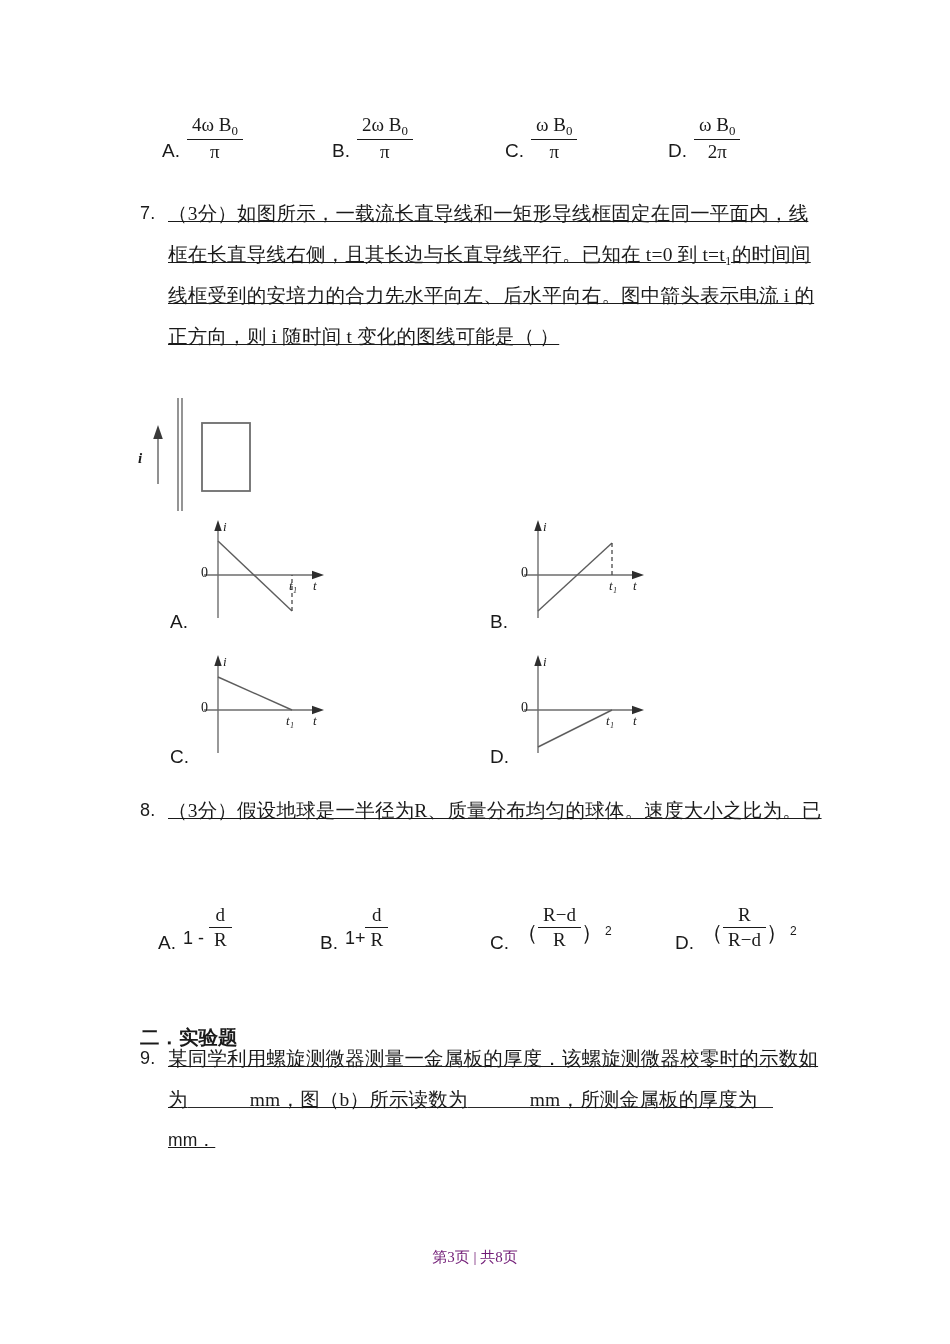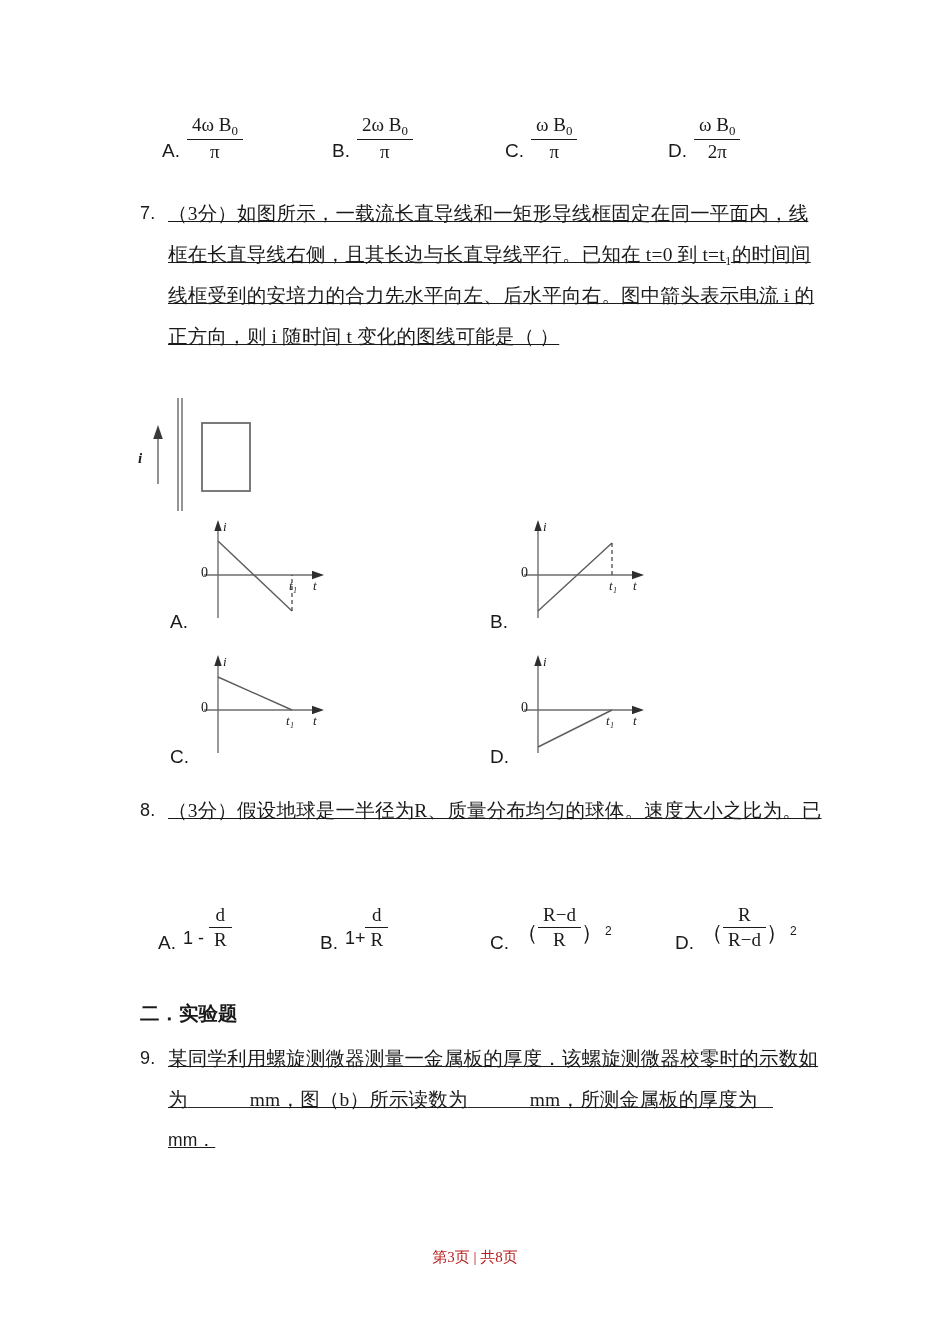--- a/index.html
+++ b/index.html
@@ -133,20 +133,21 @@
     font-family: "Liberation Sans", sans-serif;
   }
 
   
   .section-head {
     position: absolute;
     left: 140px;
     font-weight: bold;
     font-size: 19.5px;
     font-family: "Liberation Serif", "DejaVu Serif", serif;
+    margin-top: 24px;
   }
 
   
   .fig {
     position: absolute;
   }
   .fig svg { display: block; }
 
   .graph-label {
     position: absolute;
@@ -154,21 +155,21 @@
     font-size: 19px;
   }
 
   
   .footer {
     position: absolute;
     left: 0;
     width: 950px;
     text-align: center;
     font-size: 15px;
-    color: #b91c1c;
+    color: #701a75;
     font-family: "Liberation Serif", "DejaVu Serif", serif;
   }
 </style>
 </head>
 <body>
 
 <div class="page">
 
   <div class="opt-row" style="top:96px;">
 

